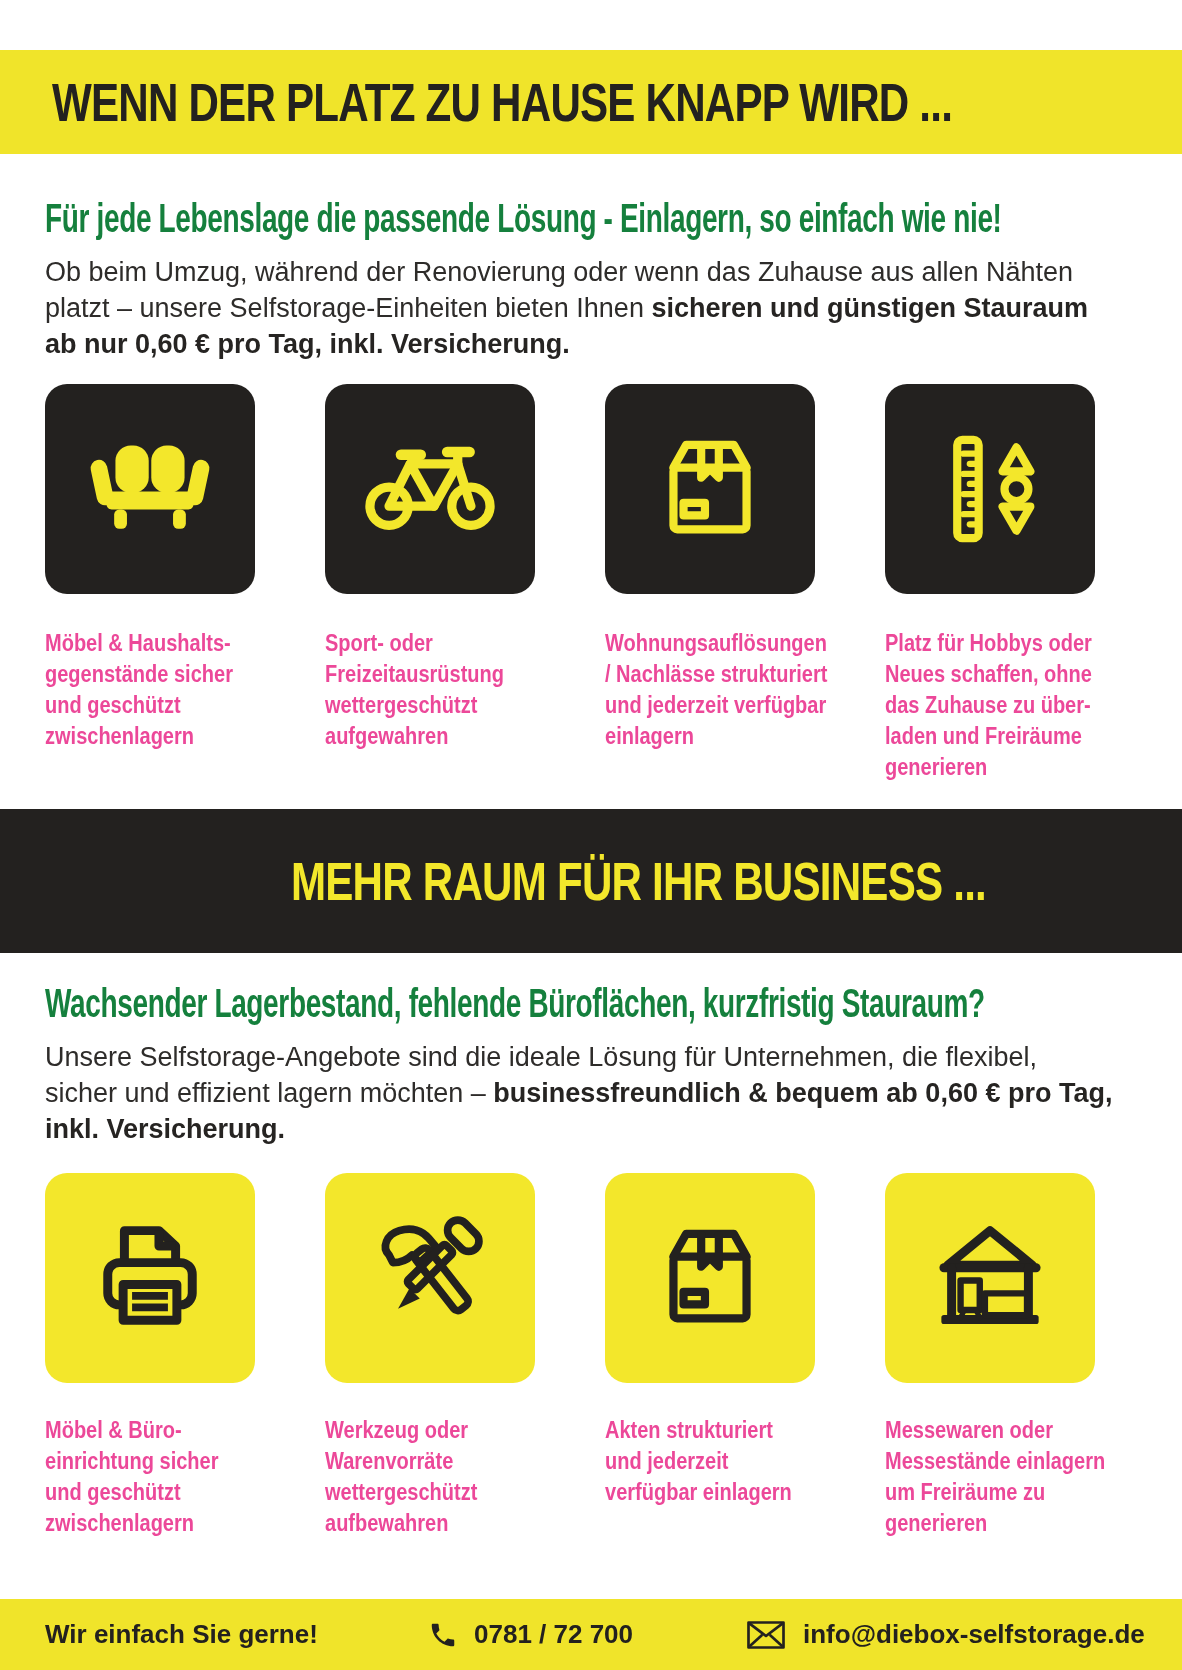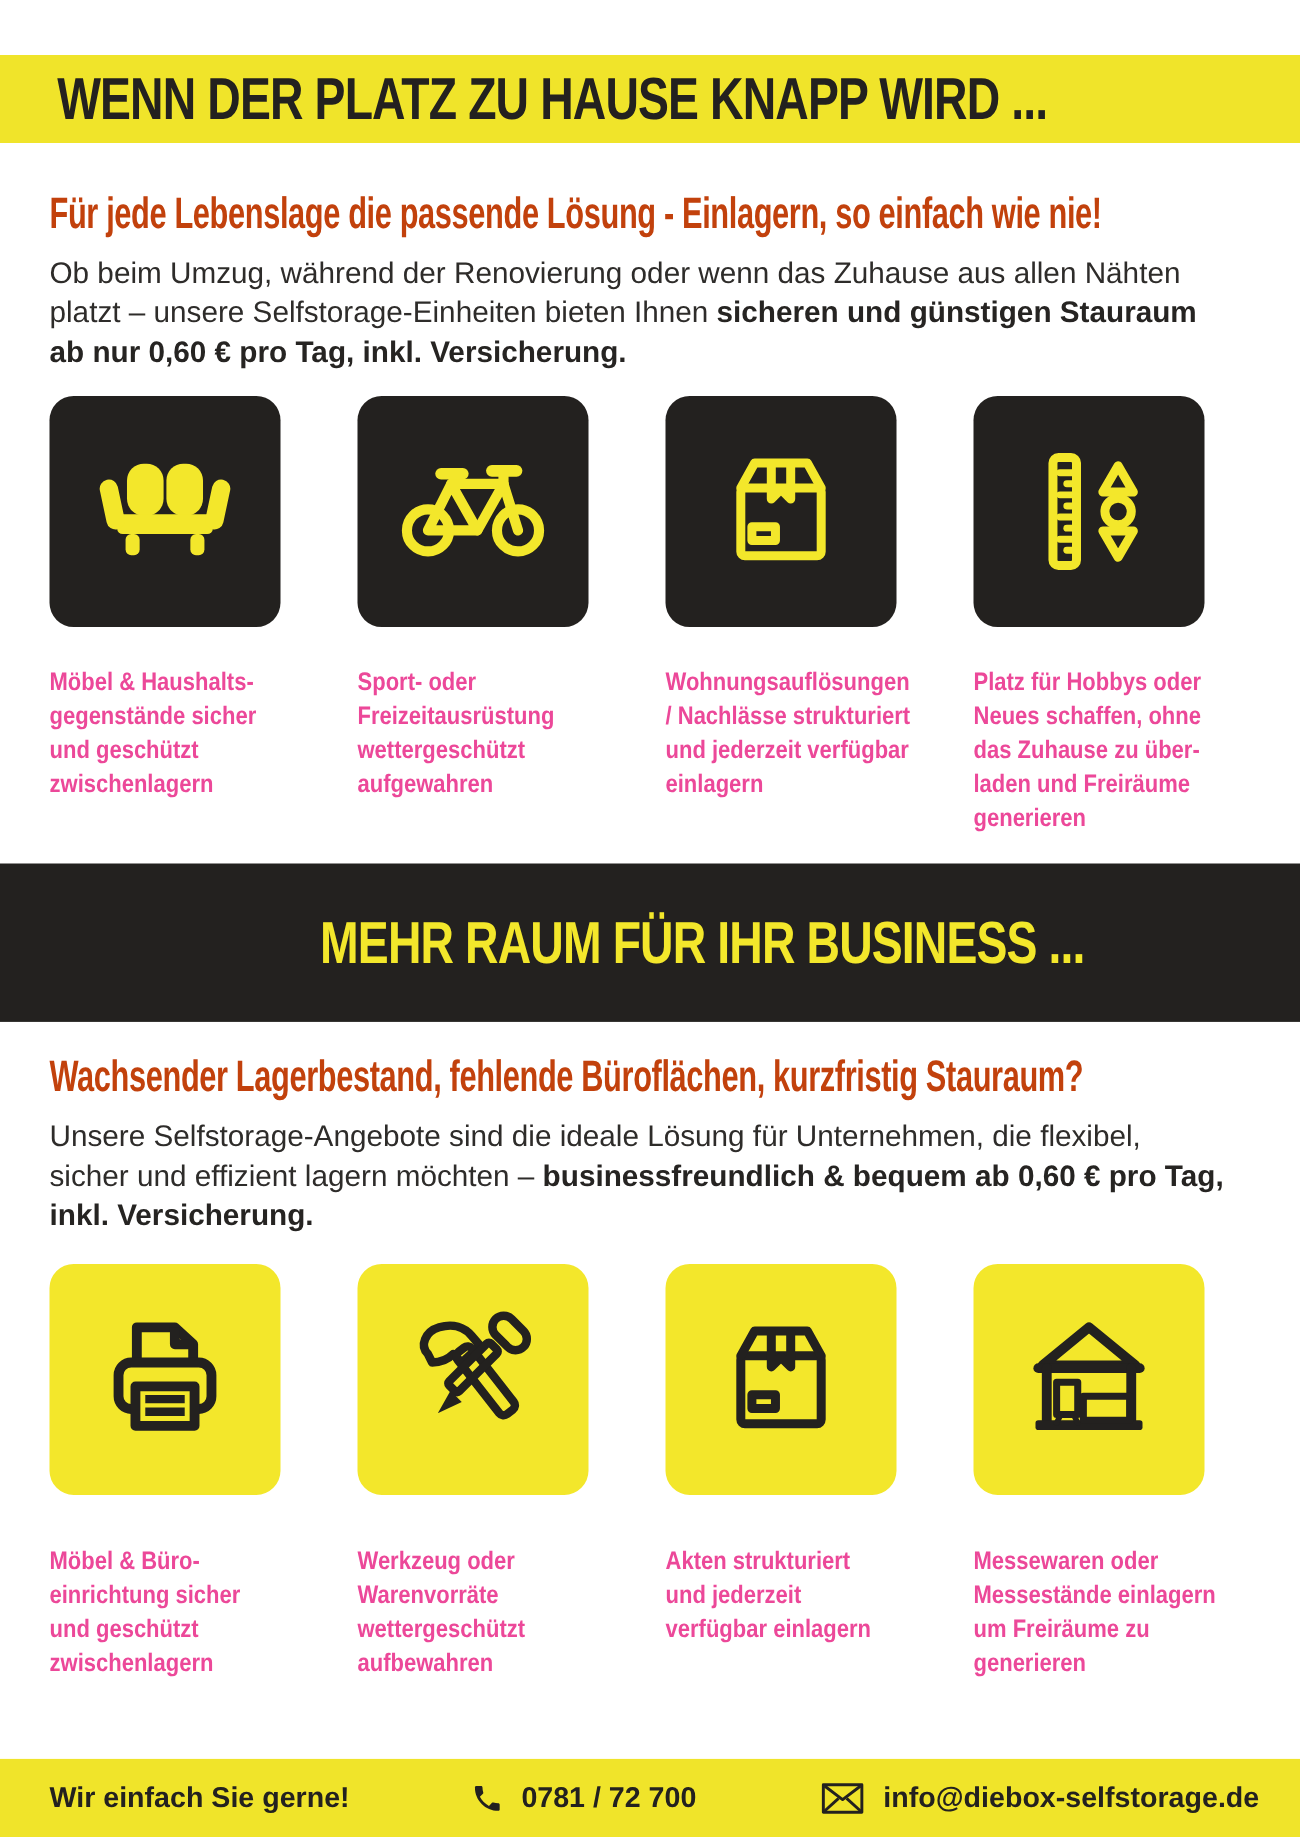--- a/index.html
+++ b/index.html
@@ -2,55 +2,55 @@
 <html><head>
 <meta charset="utf-8">
 <style>
   html,body{margin:0;padding:0;}
   body{
     width:1182px;height:1670px;position:relative;overflow:hidden;
     background:#ffffff;color:#2e2c2a;
     font-family:"Liberation Sans","DejaVu Sans",sans-serif;
   }
   .band{width:1182px;display:flex;align-items:center;}
-  .band-yellow{background:#f0e42a;height:80px;margin-top:50px;}
+  .band-yellow{background:#f0e42a;height:104px;margin-top:50px;}
   .band-black{background:#23211f;height:144px;margin-top:26px;justify-content:flex-end;}
   .band .title{
     font-size:54px;font-weight:700;color:#23211f;
     padding-left:52px;letter-spacing:-1px;
   }
   .band-black .title{color:#f3e72b;}
   .condensed{display:inline-block;transform-origin:left center;white-space:nowrap;}
   .scale-title{transform:scaleX(.78);}
   .scale-sub{transform:scaleX(.70);}
   .scale-cap{transform:scaleX(.87);transform-origin:left top;}
 
   .content{padding:0 0 0 45px;}
   .subhead{
-    margin-top:42px;font-size:40px;font-weight:700;color:#c2410c;
+    margin-top:42px;font-size:40px;font-weight:700;color:#15803d;
     letter-spacing:-.5px;line-height:44px;
   }
   .bodytext{margin-top:14px;font-size:27px;line-height:36px;color:#2e2c2a;}
   .bodytext .line{white-space:nowrap;}
   .bodytext b{font-weight:700;color:#262422;}
 
   .tile-grid{display:grid;grid-template-columns:repeat(4,280px);margin-top:22px;}
   .tile{
     width:210px;height:210px;border-radius:22px;
     display:flex;align-items:center;justify-content:center;
   }
   .tile-dark{background:#23211f;}
   .tile-yellow{background:#f3e72b;}
   .tile svg{display:block;}
   .caption{
     margin-top:34px;width:320px;
     font-size:23px;line-height:31px;font-weight:700;color:#ec4899;
     white-space:pre-line;
   }
-  .cap2{margin-top:44px;}
+  .cap2{margin-top:32px;}
 
   .footer{
     position:absolute;left:0;bottom:0;width:1182px;height:71px;
     background:#f0e42a;
   }
   .footer .item{position:absolute;top:0;height:71px;display:flex;align-items:center;gap:16px;}
   .footer-label{left:45px;}
   .footer-phone{left:428px;text-align:center;}
   .footer-email{left:745px;}
   .footer .txt{font-size:26px;font-weight:700;color:#23211f;white-space:nowrap;}

